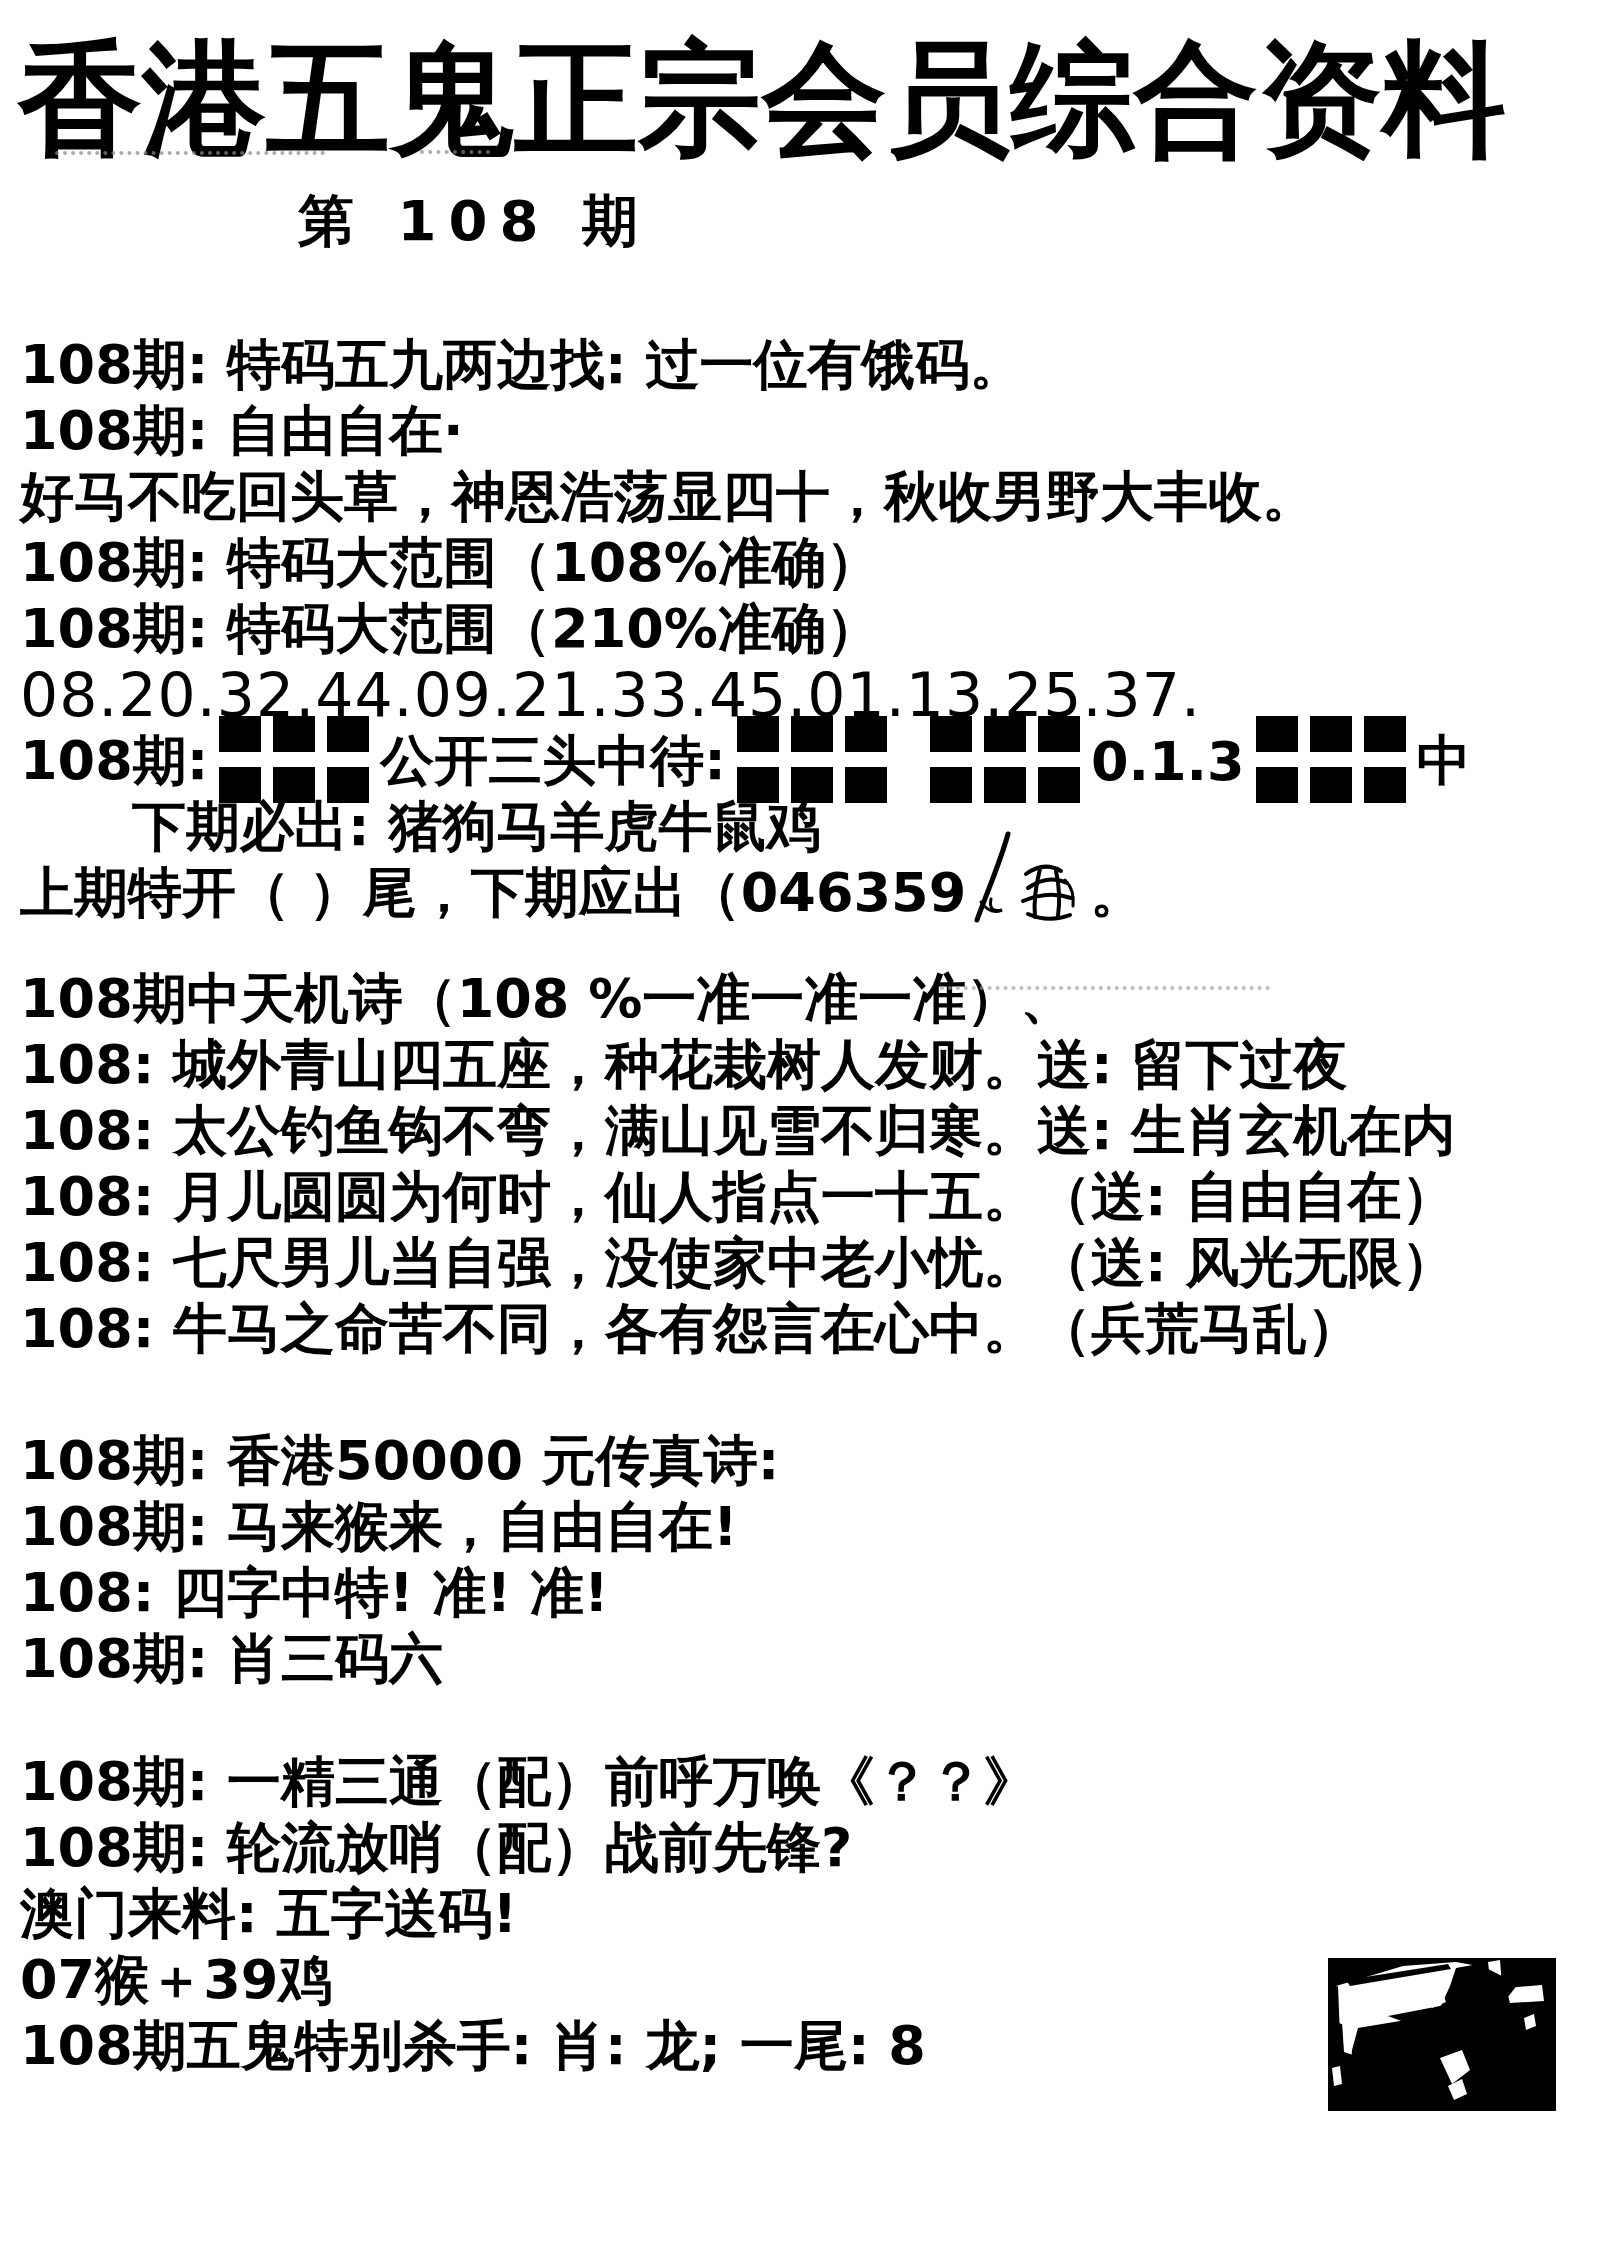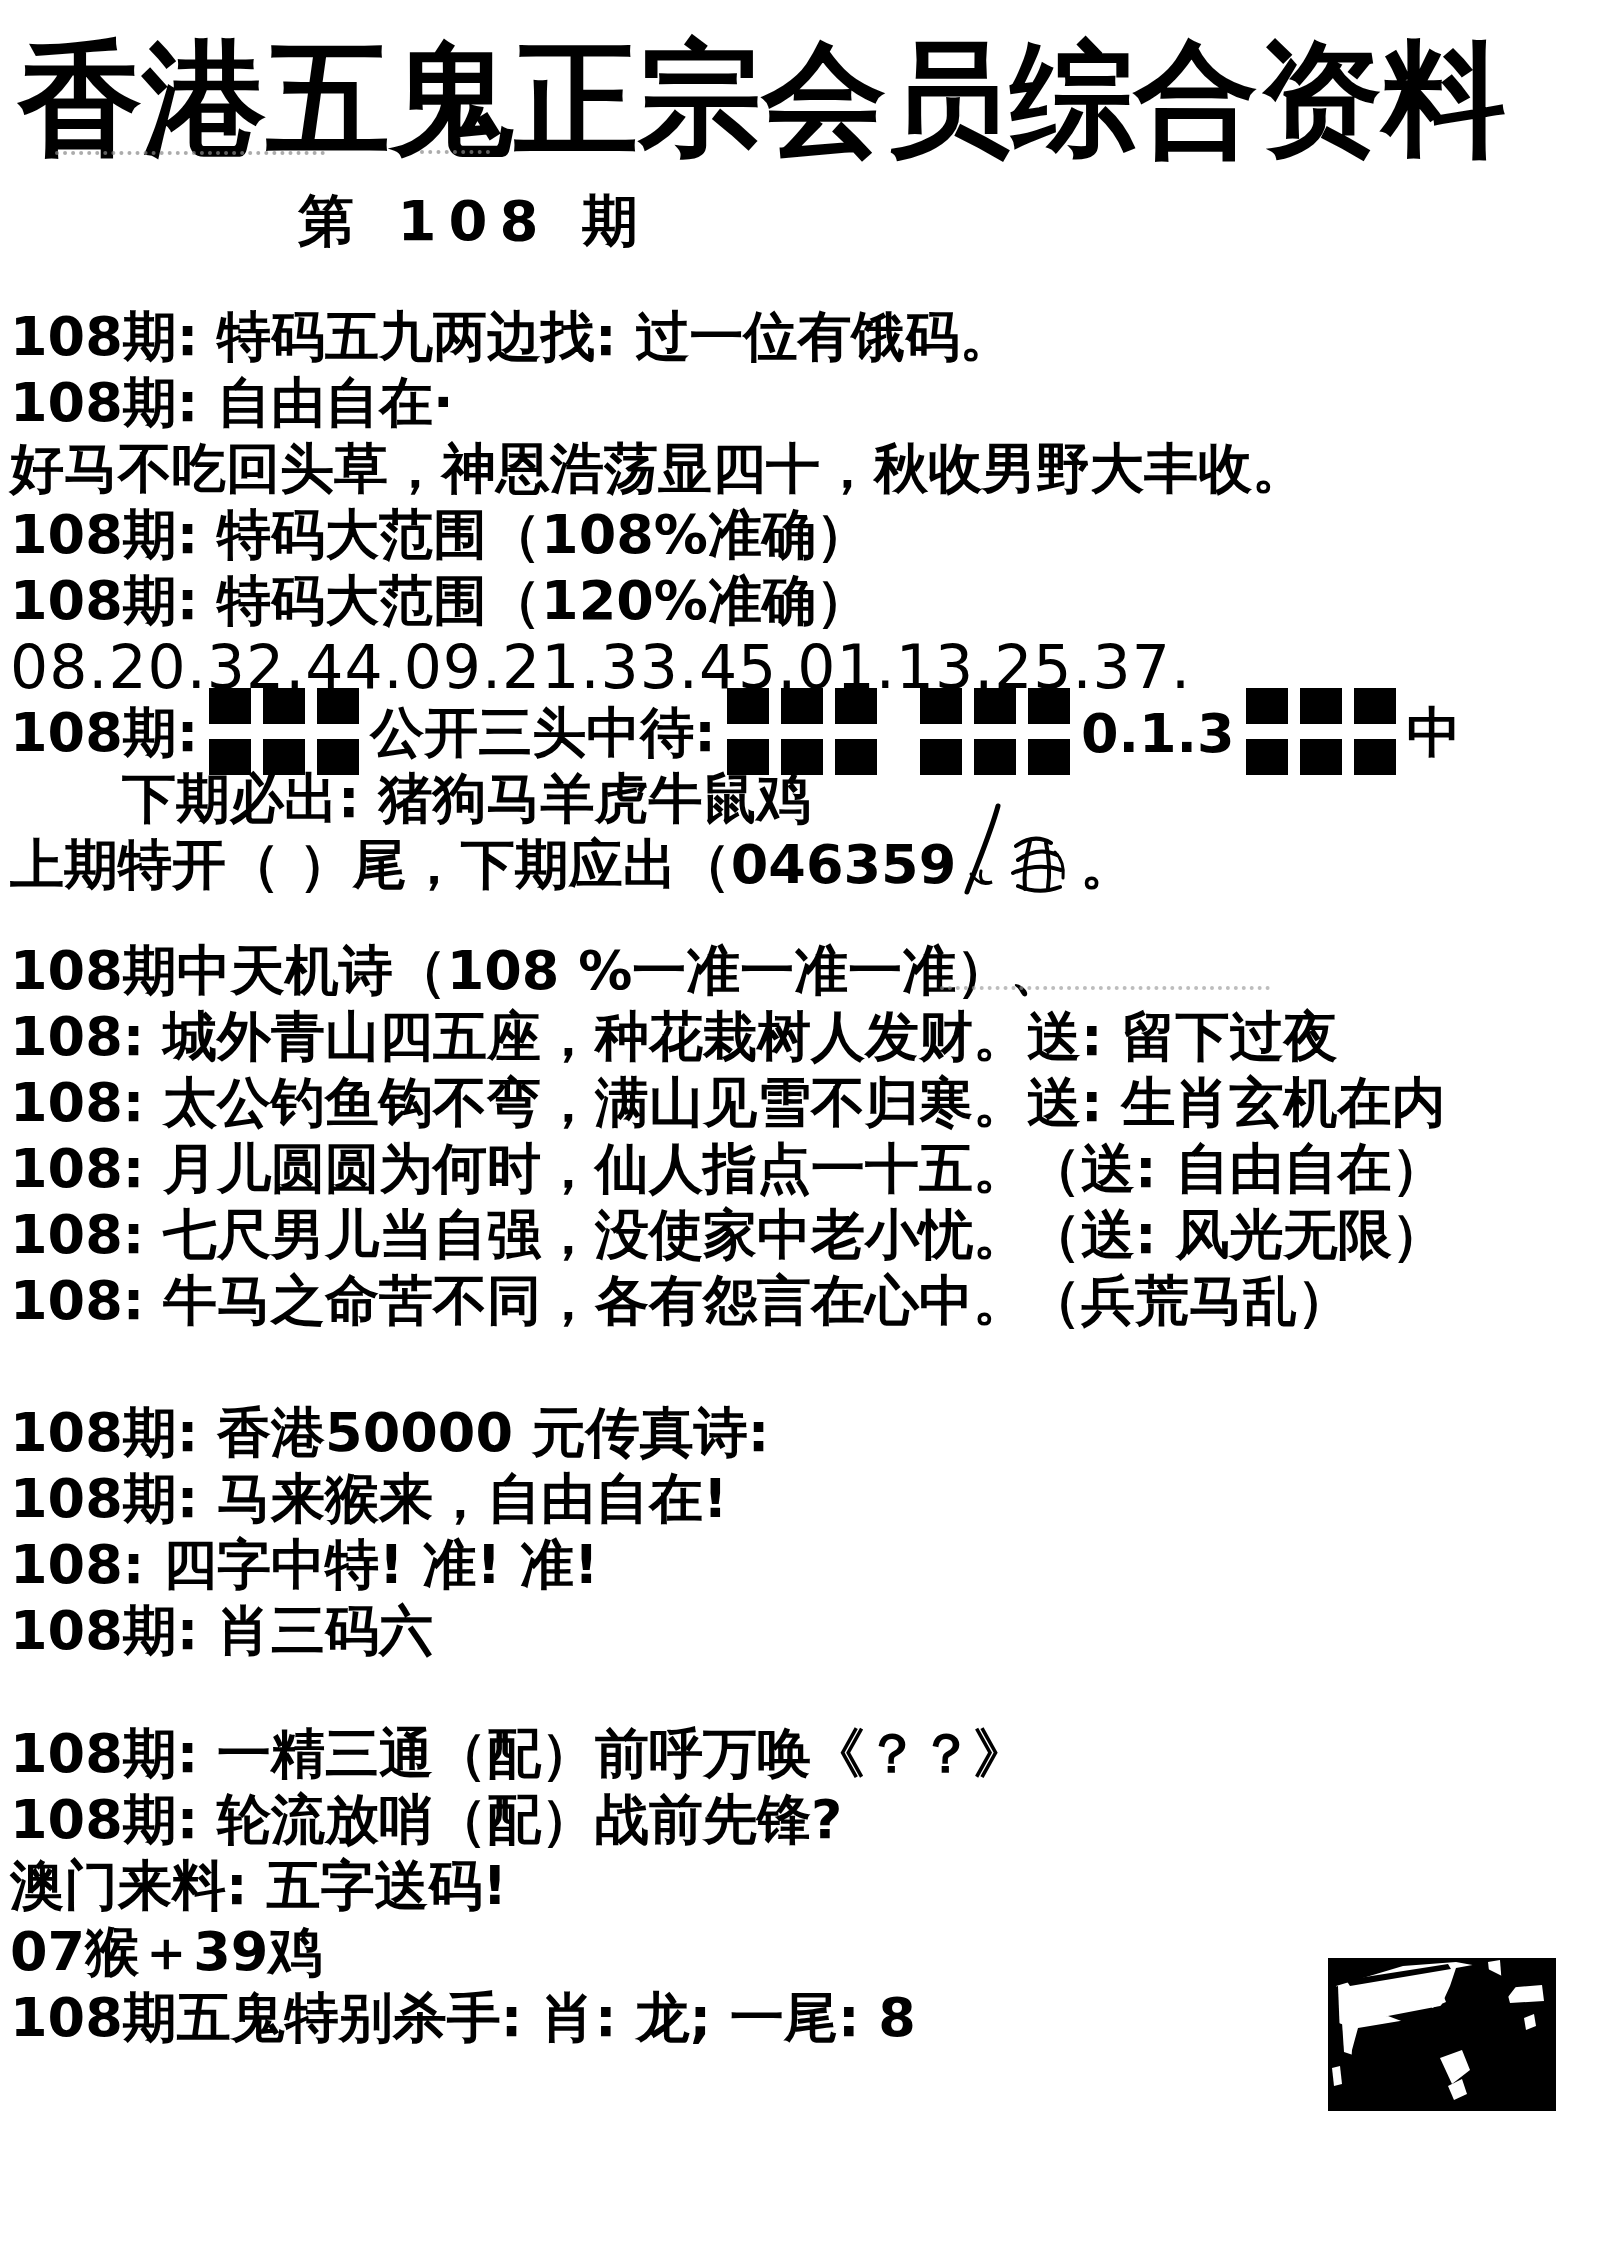--- a/index.html
+++ b/index.html
@@ -14,21 +14,21 @@
     margin:26px 8px 0 18px;
     font-size:124px;line-height:1.18;
     font-weight:900;white-space:nowrap;
     letter-spacing:0px;
   }
   .subtitle{
     margin:12px 0 0 298px;
     font-size:56px;font-weight:700;
     letter-spacing:12px;white-space:nowrap;
   }
-  .content{margin-top:44px;padding-left:10px;}
+  .content{margin-top:72px;padding-left:20px;}
   .ln{
     height:66px;display:flex;align-items:center;
     white-space:nowrap;font-size:54px;font-weight:600;
     overflow:visible;
   }
   .ln.nums{font-size:60px;font-weight:400;letter-spacing:1px;}
   .ln.indent{padding-left:112px;}
   .gapA{margin-top:40px;}
   .gapB{margin-top:66px;}
   .gapC{margin-top:57px;}
@@ -67,21 +67,21 @@
 
   <div class="smudge1"></div>
   <div class="smudge2"></div>
 
   <div class="content">
 
     <div class="ln">108期: 特码五九两边找: 过一位有饿码。</div>
     <div class="ln">108期: 自由自在·</div>
     <div class="ln">好马不吃回头草，神恩浩荡显四十，秋收男野大丰收。</div>
     <div class="ln">108期: 特码大范围（108%准确）</div>
-    <div class="ln">108期: 特码大范围（120%准确）</div>
+    <div class="ln">108期: 特码大范围（210%准确）</div>
     <div class="ln nums">08.20.32.44.09.21.33.45.01.13.25.37.</div>
 
     <div class="ln">
       <span>108期:</span>
       <span class="bgrid">
           <i></i>
           <i></i>
           <i></i>
           <i></i>
           <i></i>

